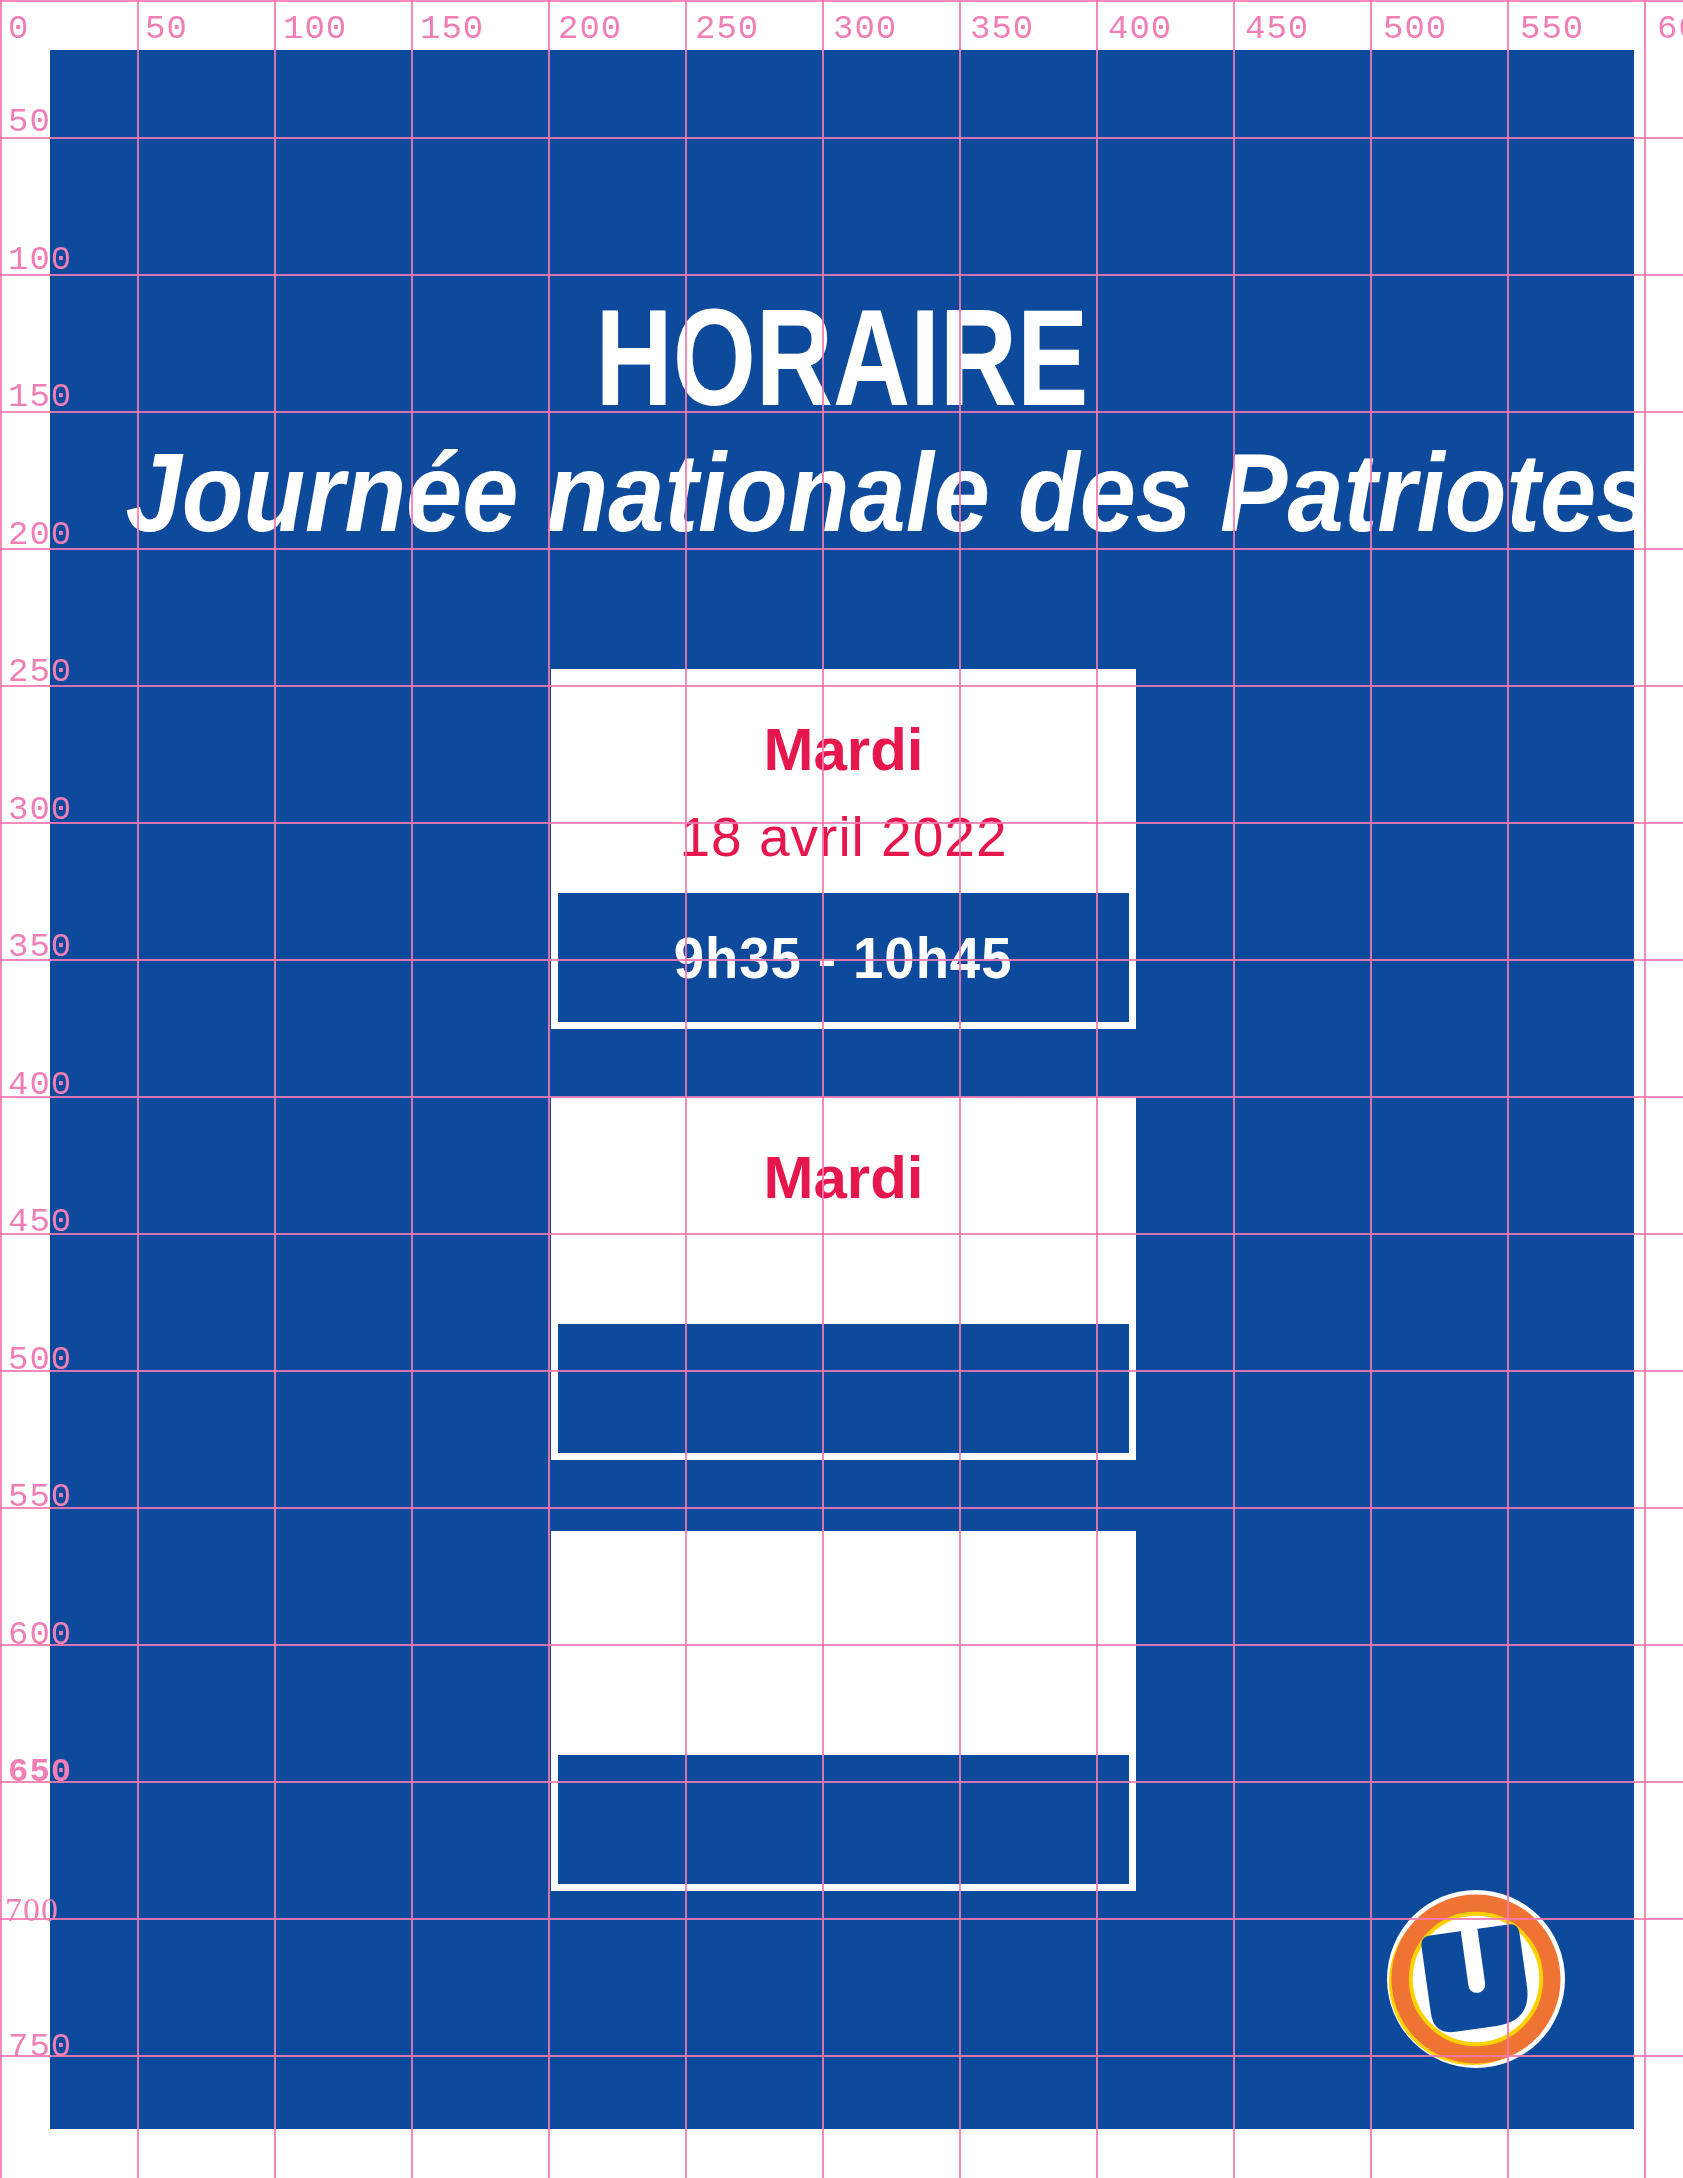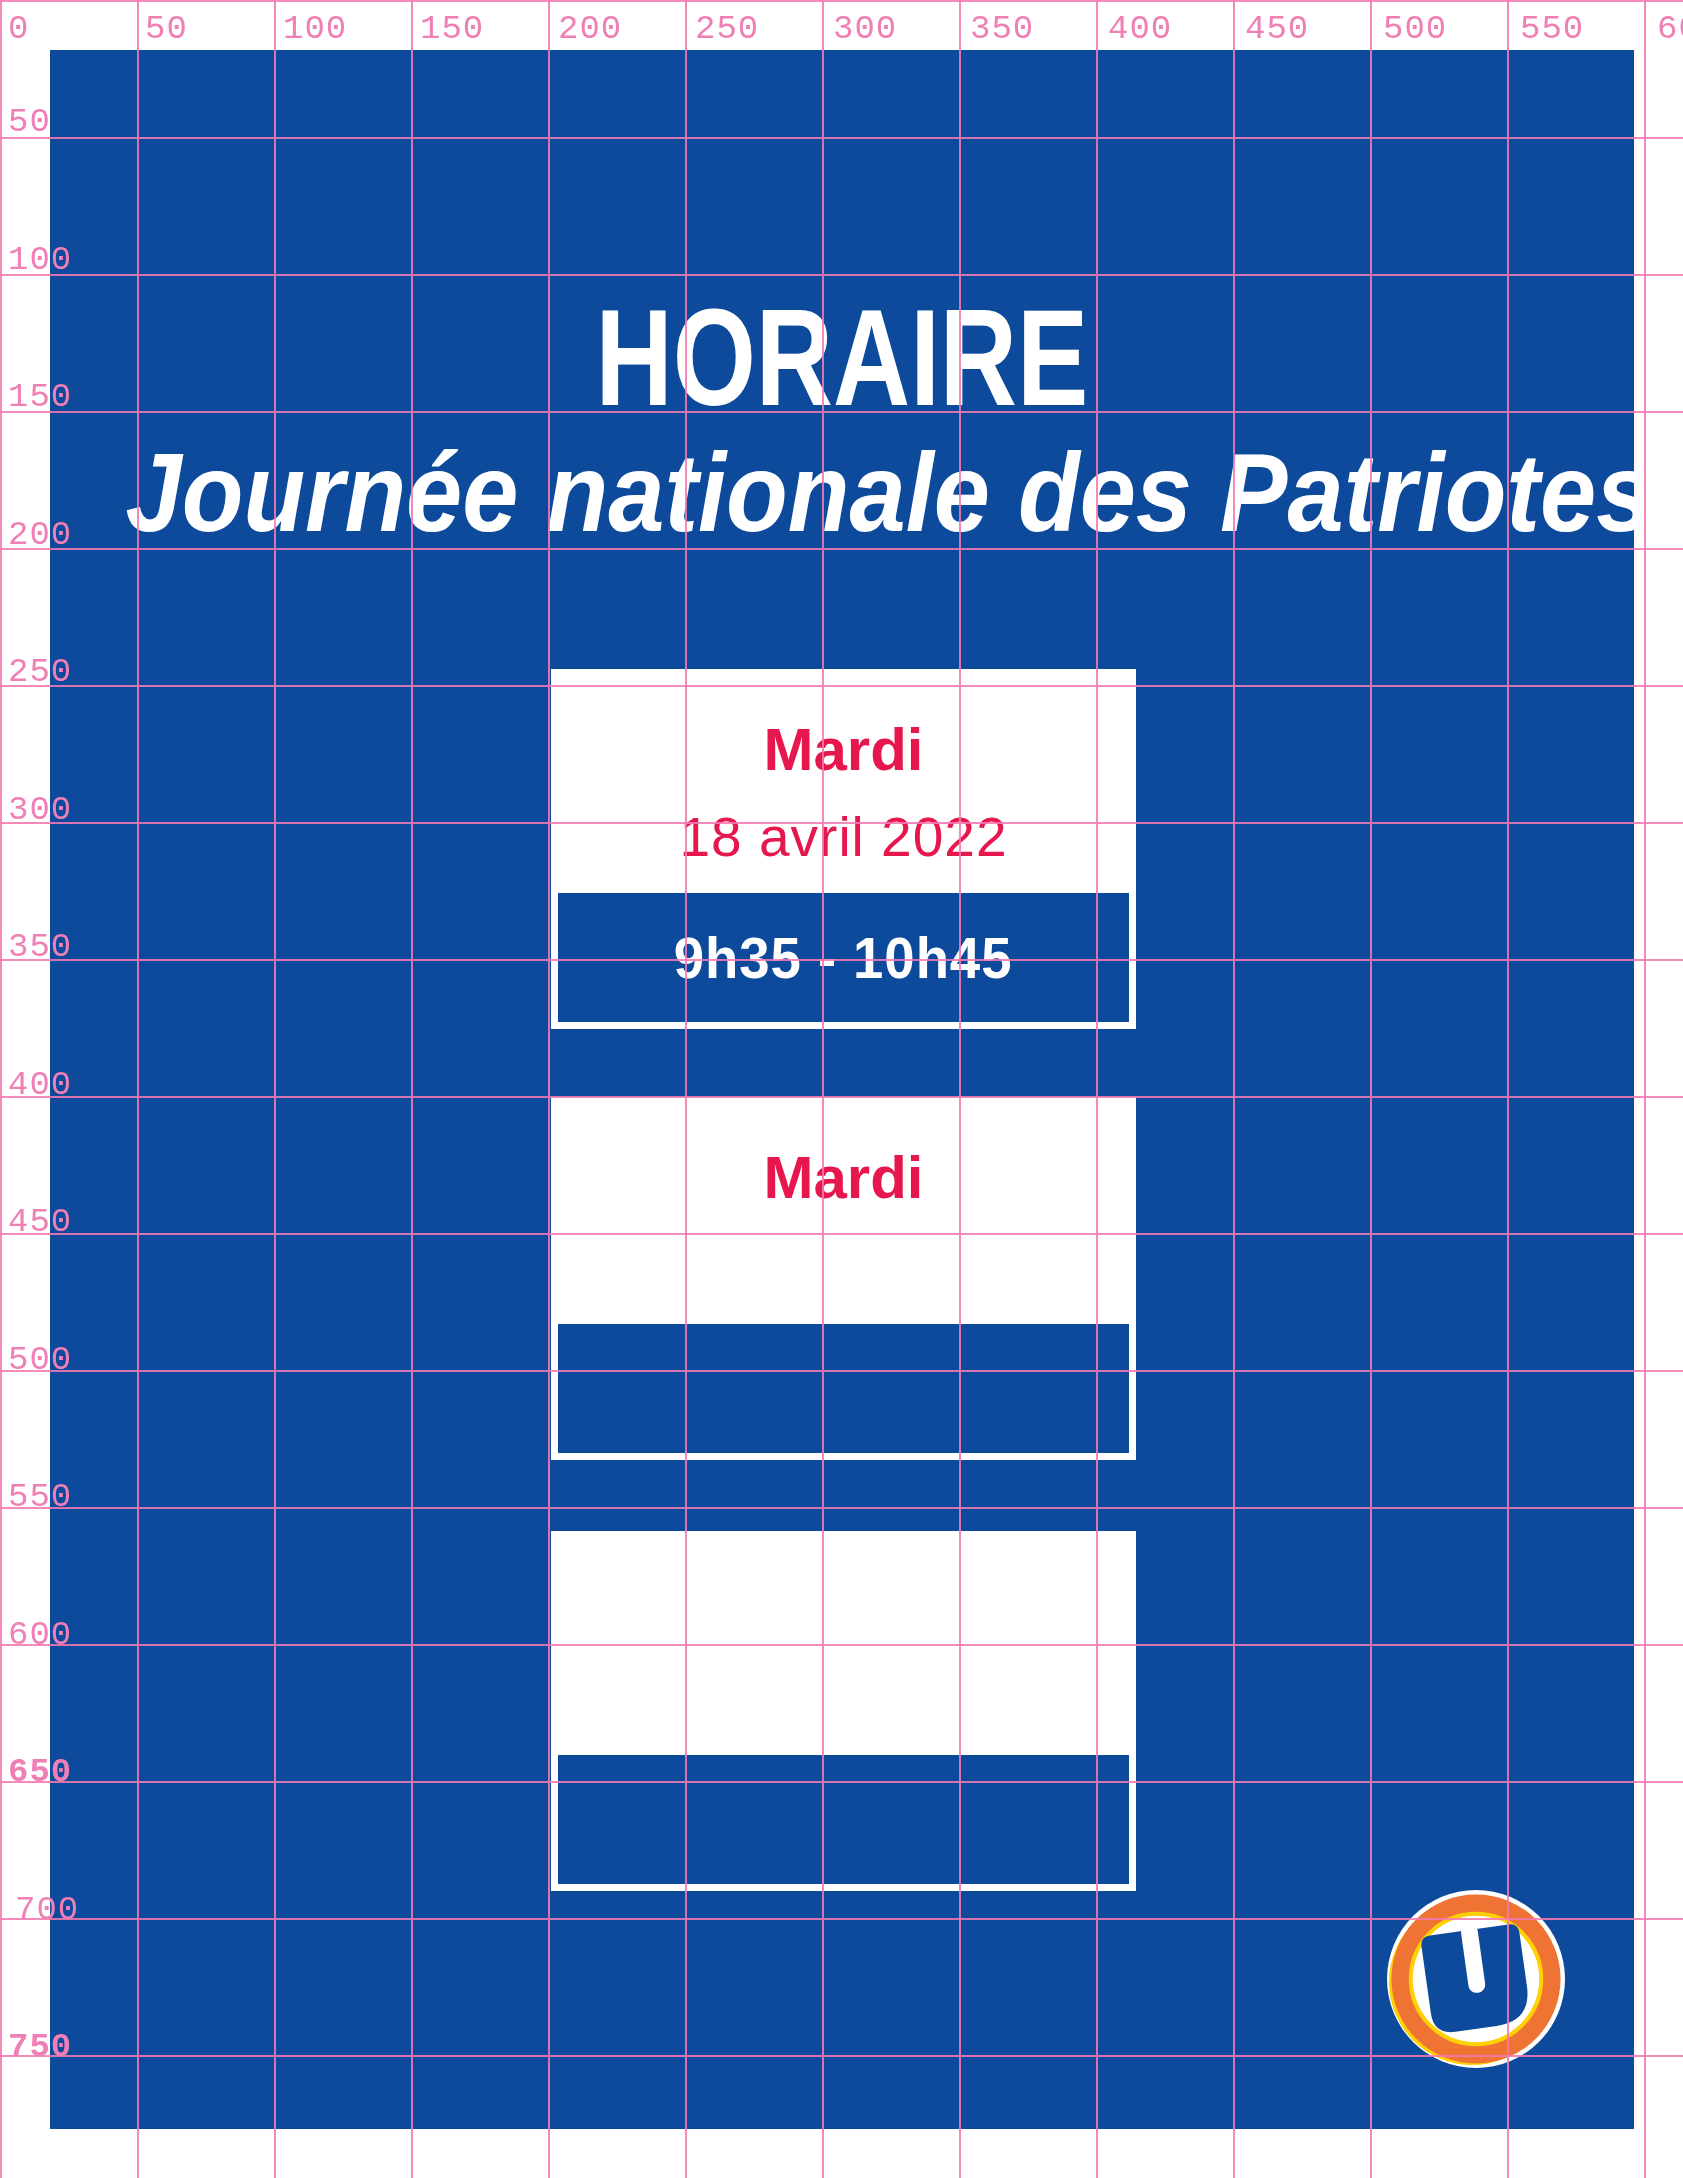--- a/index.html
+++ b/index.html
@@ -121,18 +121,18 @@
       <span class="grid-label" style="left: 8px; top: 550px; transform: translateY(-94%);">200</span>
       <span class="grid-label" style="left: 8px; top: 687px; transform: translateY(-94%);">250</span>
       <span class="grid-label" style="left: 8px; top: 825px; transform: translateY(-94%);">300</span>
       <span class="grid-label" style="left: 8px; top: 962px; transform: translateY(-94%);">350</span>
       <span class="grid-label" style="left: 8px; top: 1100px; transform: translateY(-94%);">400</span>
       <span class="grid-label" style="left: 8px; top: 1237px; transform: translateY(-94%);">450</span>
       <span class="grid-label" style="left: 8px; top: 1375px; transform: translateY(-94%);">500</span>
       <span class="grid-label" style="left: 8px; top: 1512px; transform: translateY(-94%);">550</span>
       <span class="grid-label" style="left: 8px; top: 1650px; transform: translateY(-94%);">600</span>
       <span class="grid-label" style="left: 8px; top: 1787px; transform: translateY(-94%); font-weight: bold;">650</span>
-      <span class="grid-label" style="left: 15px; top: 1925px; transform: translateY(-94%);">700</span>
-      <span class="grid-label" style="left: 8px; top: 2062px; transform: translateY(-94%); font-weight: bold;">750</span>
+      <span class="grid-label" style="left: 5px; top: 1925px; transform: translateY(-94%); font-family: Liberation Serif, serif;">700</span>
+      <span class="grid-label" style="left: 8px; top: 2062px; transform: translateY(-94%);">750</span>
     </div>
 
 </div>
 
 
 </body></html>

